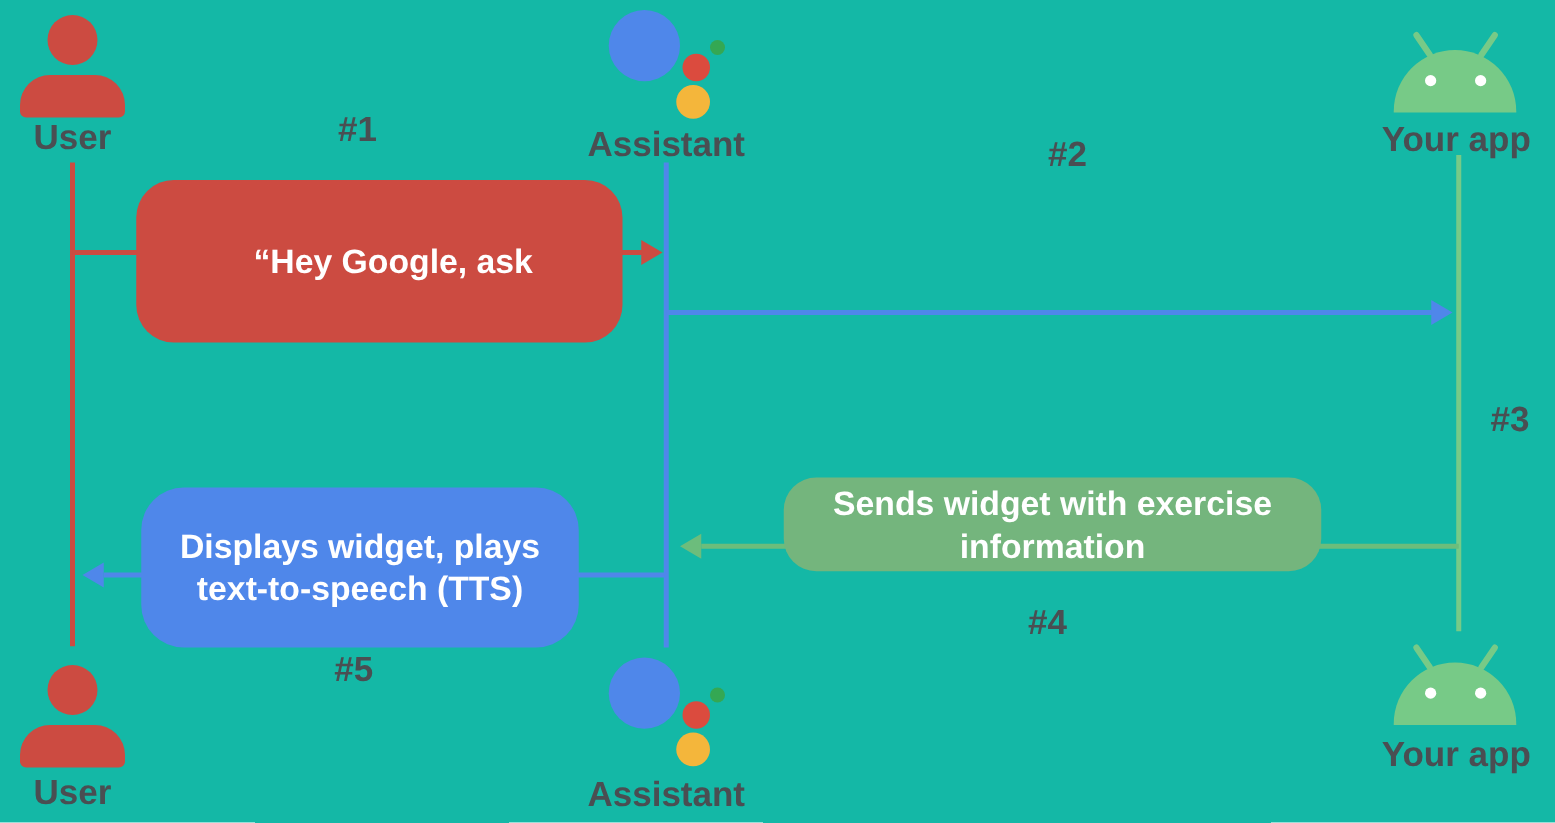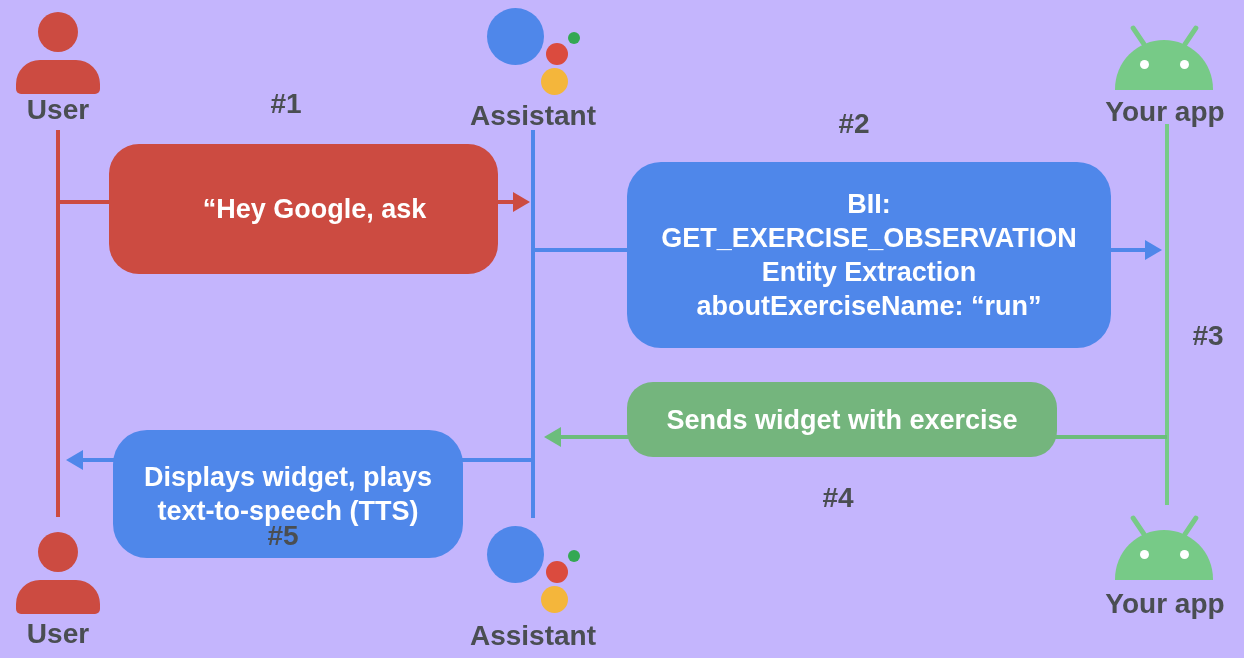--- a/index.html
+++ b/index.html
@@ -1,17 +1,17 @@
 <!DOCTYPE html>
 <html><head>
 <meta charset="utf-8">
 <style>
   html,body{margin:0;padding:0;background:#ffffff;}
   #canvas{
-    position:relative;width:1244px;height:658px;background:#c4b5fd;overflow:hidden;
+    position:relative;width:1244px;height:658px;background:#14b8a6;overflow:hidden;
     font-family:"Liberation Sans",sans-serif;font-weight:700;
   }
   .abs{position:absolute;}
   
   .actor-label{color:#4a4e52;font-size:28px;text-align:center;width:170px;}
   .badge{color:#4a4e52;font-size:28px;text-align:center;width:90px;z-index:3;}
   
   .person{width:84px;height:84px;}
   .person .head{width:40px;height:40px;border-radius:50%;background:#cc4b41;margin:0 auto;}
   .person .torso{width:84px;height:34px;background:#cc4b41;border-radius:24px 24px 5px 5px;margin-top:8px;}
@@ -84,39 +84,34 @@
   <div class="abs badge" style="left:241px;top:88px;">#1</div>
   <div class="abs hline red-bg" style="left:58px;top:200px;width:456px;"></div>
   <div class="abs arrow right red" style="left:513px;top:192px;"></div>
   <div class="abs msgbox red" style="left:109px;top:144px;width:367px;height:130px;padding-left:22px;">
     <div>“Hey Google, ask</div>
   </div>
 
   <div class="abs badge" style="left:809px;top:108px;">#2</div>
   <div class="abs hline blue-bg" style="left:533px;top:248px;width:613px;"></div>
   <div class="abs arrow right blue" style="left:1145px;top:240px;"></div>
-  <div class="abs msgbox blue" style="left:627px;top:162px;width:484px;height:186px;">
-    <div>BII:</div>
-    <div>GET_EXERCISE_OBSERVATION</div>
-    <div>Entity Extraction</div>
-    <div>aboutExerciseName: “run”</div>
-  </div>
 
   <div class="abs badge" style="left:1163px;top:320px;">#3</div>
 
   <div class="abs hline green-bg" style="left:561px;top:435px;width:606px;background:#6cbd7c;"></div>
   <div class="abs arrow left green" style="left:544px;top:427px;"></div>
   <div class="abs msgbox green" style="left:627px;top:382px;width:430px;height:75px;">
     <div>Sends widget with exercise</div>
+    <div>information</div>
   </div>
   <div class="abs badge" style="left:793px;top:482px;">#4</div>
 
   <div class="abs hline blue-bg" style="left:83px;top:458px;width:450px;"></div>
   <div class="abs arrow left blue" style="left:66px;top:450px;"></div>
-  <div class="abs msgbox blue" style="left:113px;top:390px;width:350px;height:128px;margin-top:40px;">
+  <div class="abs msgbox blue" style="left:113px;top:390px;width:350px;height:128px;">
     <div>Displays widget, plays</div>
     <div>text-to-speech (TTS)</div>
   </div>
   <div class="abs badge" style="left:238px;top:520px;">#5</div>
 
   <div class="abs person" style="left:16px;top:532px;">
     <div class="head"></div>
     <div class="torso"></div>
   </div>
   <div class="abs actor-label" style="left:-27px;top:618px;">User</div>

